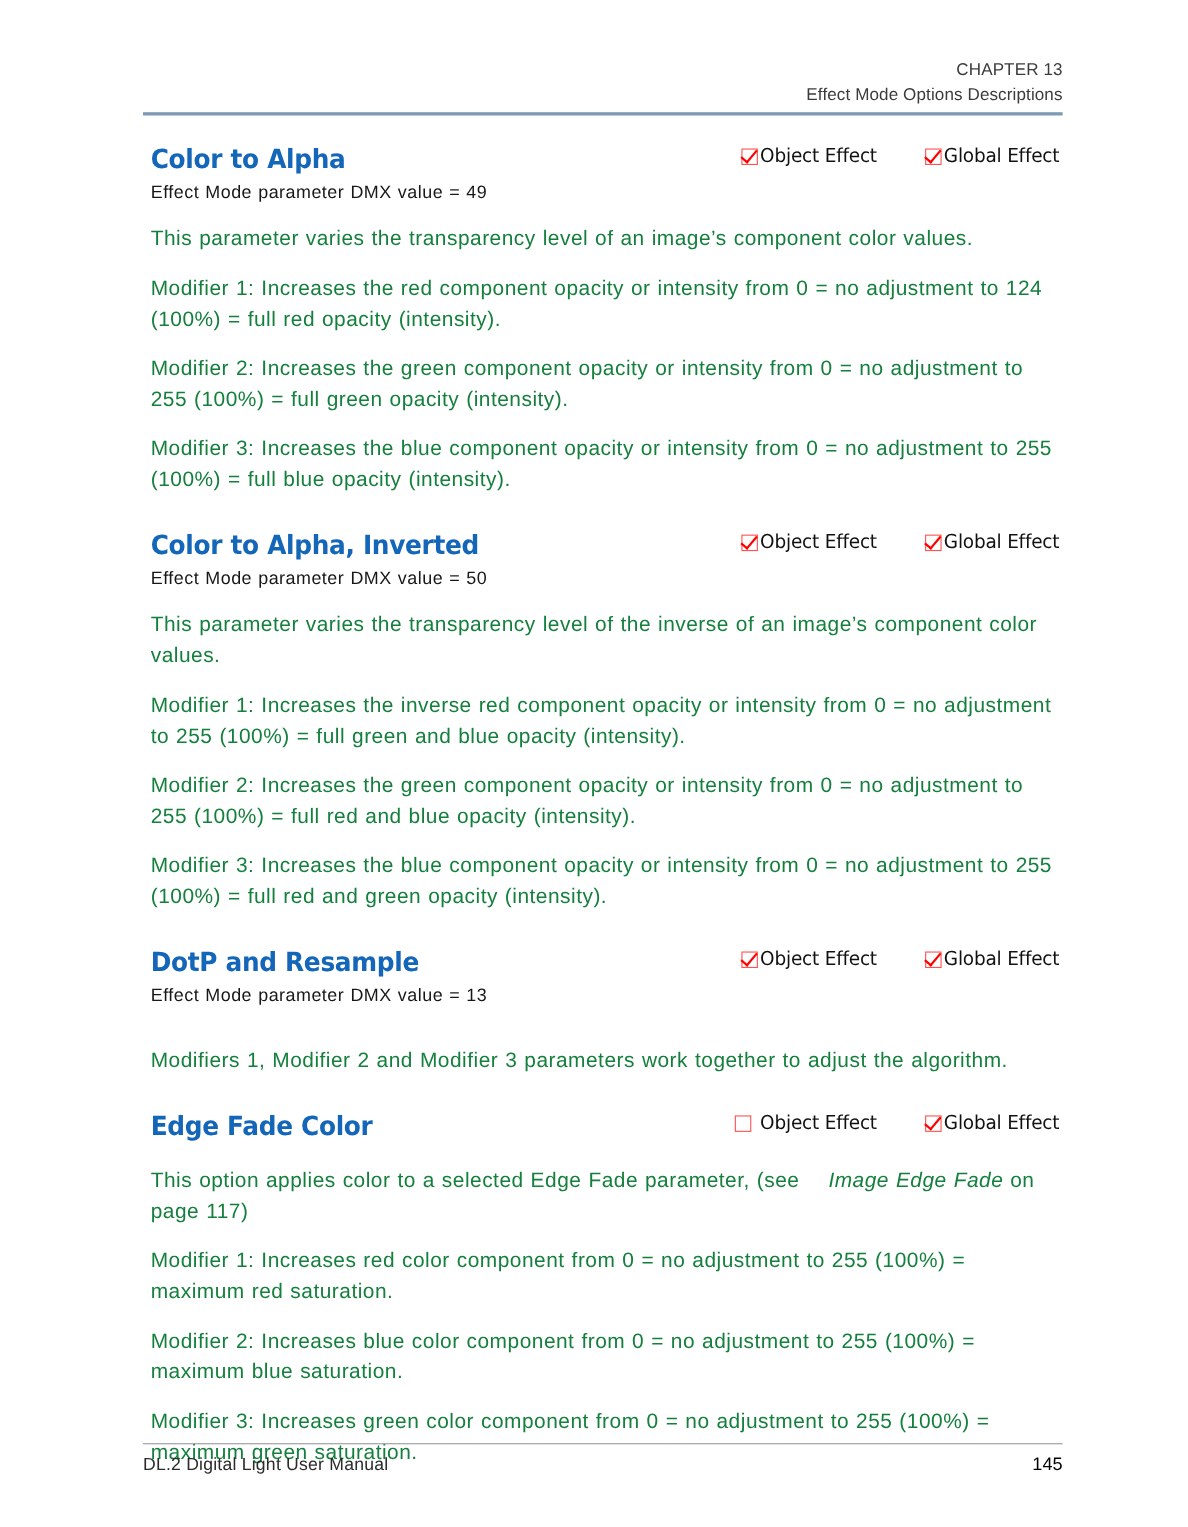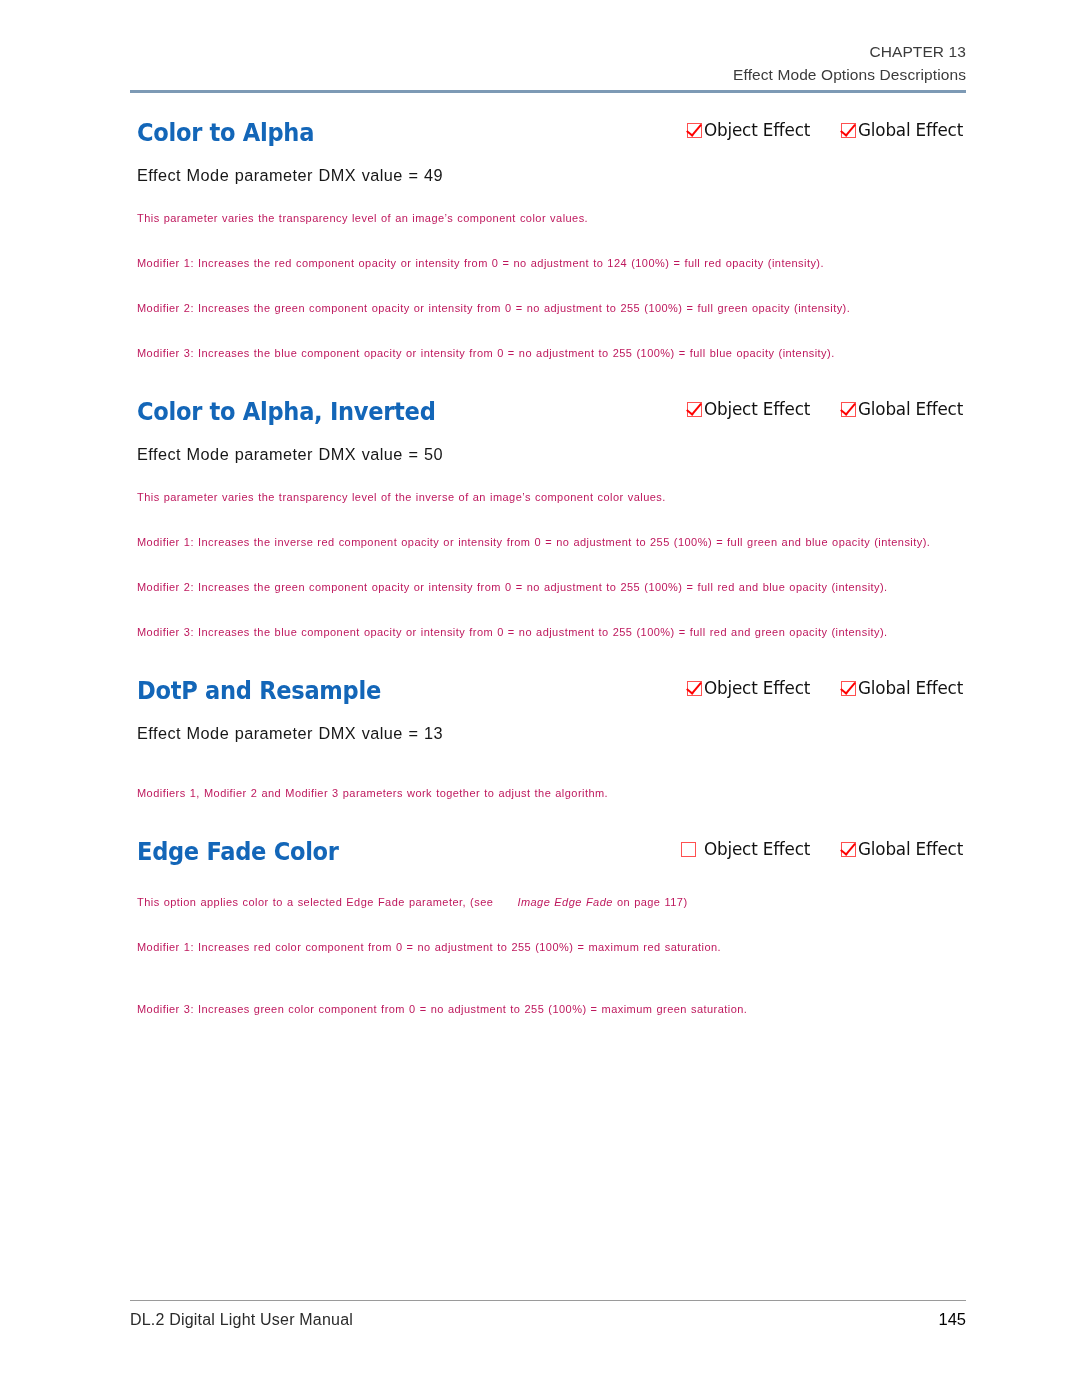--- a/index.html
+++ b/index.html
@@ -11,21 +11,21 @@
     width: 1080px;
     height: 1388px;
     font-family: "Liberation Sans", sans-serif;
     color: #1a1a1a;
     position: relative;
     overflow: hidden;
   }
 
   .page {
     position: absolute;
-    left: 0; top: 0;
+    left: 0; top: 12px;
     width: 1080px;
     height: 1087px;
     box-sizing: border-box;
     padding: 0;
   }
 
   
   .header {
     position: absolute;
     left: 130px;
@@ -79,21 +79,21 @@
     transform: scaleX(0.94);
     transform-origin: left center;
   }
 
   .effect-flags {
     position: absolute;
     right: 0;
     top: 2px;
     display: flex;
     align-items: center;
-    gap: 26px;
+    gap: 39px;
     white-space: nowrap;
   }
   .flag {
     display: flex;
     align-items: center;
     gap: 2px;
   }
   .cbox {
     width: 15px;
     height: 15px;
@@ -121,28 +121,28 @@
     line-height: 20px;
     color: #111;
     letter-spacing: -0.2px;
     transform: scaleX(0.96);
     transform-origin: left center;
     display: inline-block;
   }
 
   p.body-text {
     margin: 0;
-    font-size: 11px;
+    font-size: 19px;
     line-height: 28px;
-    color: #be185d;
+    color: #15803d;
     letter-spacing: 0.45px;
     word-spacing: 0.6px;
   }
   p.dmx-line {
-    margin: 12px 0 0 0;
+    margin: 0 0 0 0;
     font-size: 16.3px;
     line-height: 23px;
     color: #171717;
     letter-spacing: 0.45px;
     word-spacing: 0.6px;
   }
   .gap-sm { height: 17px; }
   .gap-section { height: 30px; }
   em.ref { font-style: italic; margin-left: 20px; }
 
@@ -276,20 +276,21 @@
             <span class="cbox checked"></span>
             <span class="flag-label">Global Effect</span>
           </div>
         </div>
       </div>
       <div class="gap-sm"></div>
       <p class="body-text"><span>This option applies color to a selected Edge Fade parameter, (see </span><em class="ref">Image Edge Fade</em><span> on page 117)</span></p>
       <div class="gap-sm"></div>
       <p class="body-text">Modifier 1: Increases red color component from 0 = no adjustment to 255 (100%) = maximum red saturation.</p>
       <div class="gap-sm"></div>
+      <p class="body-text">Modifier 2: Increases blue color component from 0 = no adjustment to 255 (100%) = maximum blue saturation.</p>
       <div class="gap-sm"></div>
       <p class="body-text">Modifier 3: Increases green color component from 0 = no adjustment to 255 (100%) = maximum green saturation.</p>
     </div>
 
   </div>
 
   <div class="footer-rule"></div>
   <div class="footer">
     <span class="footer-text">DL.2 Digital Light User Manual</span>
     <span class="footer-page">145</span>

